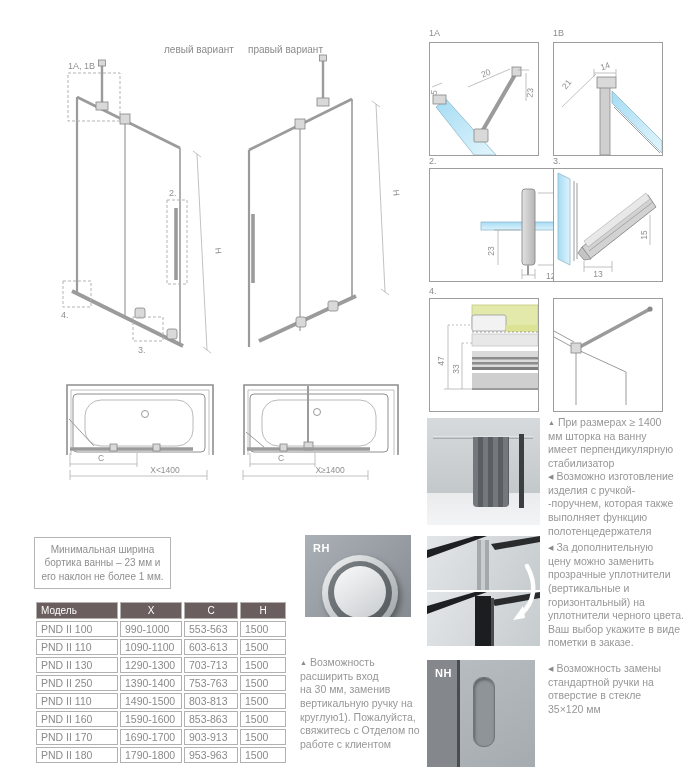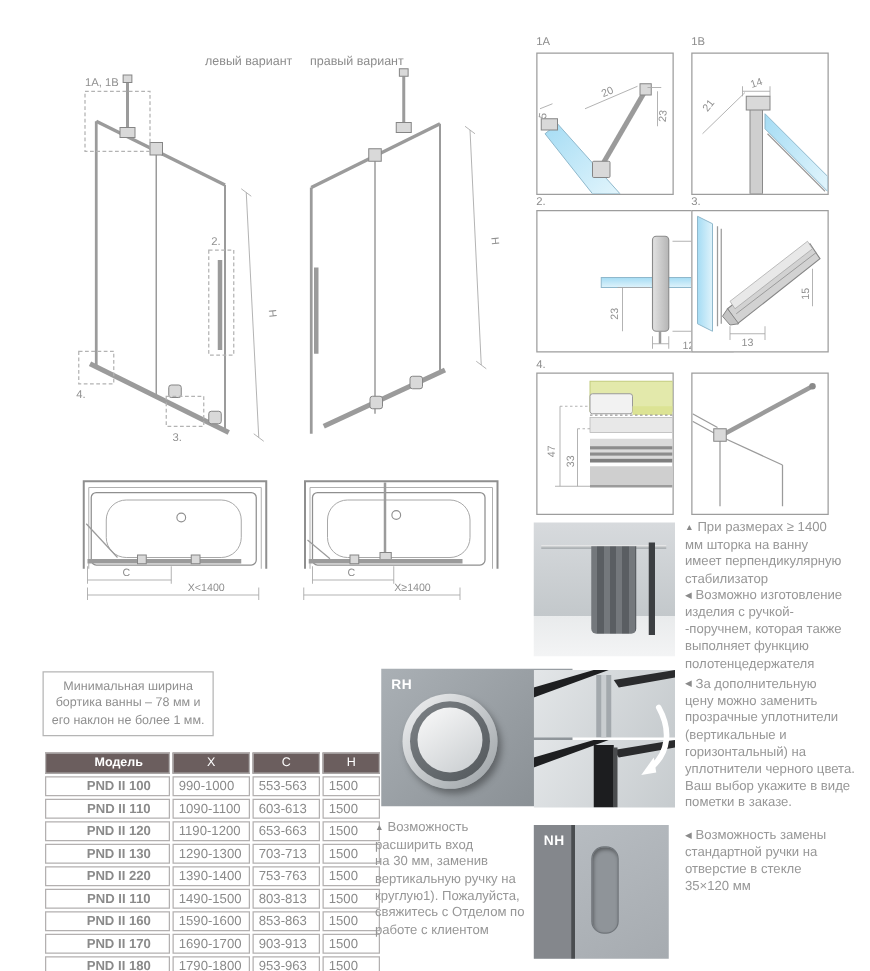--- a/index.html
+++ b/index.html
@@ -17,30 +17,30 @@
   .detail{position:absolute;width:108px;height:112px;border:1px solid #9d9d9d;background:#fff;}
   .detail-label{position:absolute;font-size:9px;color:#8c8c8c;}
   .note-box{left:34px;top:537px;width:131px;border:1px solid #b5b5b5;background:#fff;
             font-size:10px;line-height:1.33;color:#8f8f8f;text-align:center;padding:5px 2px;white-space:pre-line;}
   
   #spec-table{left:34px;top:600px;}
   table{border-collapse:separate;border-spacing:2px;background:#fff;}
   th,td{border:1px solid #b3b0b0;font-weight:normal;}
   th{background:#6b5e5e;color:#fff;font-size:10px;padding:2px 4px;}
   td{color:#8a8a8a;font-size:10.5px;padding:1px 4px;text-align:left;}
-  .col-model{width:72px;text-align:center;padding-left:22px;font-weight:bold;}
+  .col-model{width:72px;text-align:left;padding-left:4px;}
   .col-x{width:52px;} .col-c{width:44px;} .col-h{width:36px;}
   
   .annot{font-size:10.5px;line-height:1.3;color:#979797;}
   .annot .marker{font-size:7px;vertical-align:1px;margin-right:3px;color:#8a8a8a;}
   .annot .txt{white-space:pre-line;}
   
   .photo{position:absolute;overflow:hidden;}
   .photo .tag{position:absolute;left:8px;top:7px;color:#fff;font-size:11px;font-weight:bold;letter-spacing:.5px;}
-  #rh-photo{left:305px;top:535px;width:106px;height:110px;background:linear-gradient(135deg,#aab0b5,#868c91);padding-left:47px;}
+  #rh-photo{left:305px;top:535px;width:106px;height:82px;background:linear-gradient(135deg,#aab0b5,#868c91);}
   .ring-outer{position:absolute;left:17px;top:20px;width:76px;height:76px;border-radius:50%;
      background:linear-gradient(135deg,#f2f3f4,#9aa0a4);box-shadow:3px 4px 6px rgba(0,0,0,.35);}
   .ring-mid{position:absolute;left:6px;top:6px;width:64px;height:64px;border-radius:50%;
      background:linear-gradient(135deg,#7d8286,#53585c);}
   .ring-inner{position:absolute;left:6px;top:5px;width:52px;height:52px;border-radius:50%;
      background:linear-gradient(145deg,#fafafa,#c8cccf);}
   #towel-photo{left:427px;top:418px;width:113px;height:107px;background:linear-gradient(180deg,#d7dadd,#c3c8cb 70%,#e9ebec 70%,#f3f4f5);}
   .towel-rail{position:absolute;left:6px;top:18px;width:100px;height:3px;background:linear-gradient(180deg,#f0f0f0,#9aa0a4);}
   .towel{position:absolute;left:46px;top:19px;width:36px;height:70px;border-radius:0 0 4px 4px;
      background:repeating-linear-gradient(90deg,#74787c 0 5px,#5a5e62 5px 10px);}
@@ -302,21 +302,21 @@
       <line x1="22" y1="50" x2="72" y2="73" stroke="#9b9b9b"></line>
       <line x1="72" y1="73" x2="72" y2="106" stroke="#9b9b9b"></line>
       <line x1="22" y1="50" x2="96" y2="10" stroke="#9e9e9e" stroke-width="3.6"></line>
       <line x1="22" y1="50" x2="96" y2="10" stroke="#dcdcdc" stroke-width="1.4"></line>
       <circle cx="96" cy="10" r="2.6" fill="#8a8a8a"></circle>
       <rect x="17" y="44" width="10" height="10" class="hw"></rect>
     </svg>
   </div>
 
   <div class="abs note-box">Минимальная ширина
-бортика ванны – 78 мм и
+бортика ванны – 23 мм и
 его наклон не более 1 мм.</div>
 
   <div class="abs" id="spec-table">
     <table>
       <thead>
         <tr>
           <th class="col-model">Модель</th>
           <th class="col-x">X</th>
           <th class="col-c">C</th>
           <th class="col-h">H</th>
@@ -329,33 +329,27 @@
             <td class="col-c">553-563</td>
             <td class="col-h">1500</td>
           </tr>
           <tr>
             <td class="col-model">PND II 110</td>
             <td class="col-x">1090-1100</td>
             <td class="col-c">603-613</td>
             <td class="col-h">1500</td>
           </tr>
           <tr>
-            <td class="col-model">PND II 120</td>
-            <td class="col-x">1190-1200</td>
-            <td class="col-c">653-663</td>
-            <td class="col-h">1500</td>
-          </tr>
-          <tr>
             <td class="col-model">PND II 130</td>
             <td class="col-x">1290-1300</td>
             <td class="col-c">703-713</td>
             <td class="col-h">1500</td>
           </tr>
           <tr>
-            <td class="col-model">PND II 220</td>
+            <td class="col-model">PND II 250</td>
             <td class="col-x">1390-1400</td>
             <td class="col-c">753-763</td>
             <td class="col-h">1500</td>
           </tr>
           <tr>
             <td class="col-model">PND II 110</td>
             <td class="col-x">1490-1500</td>
             <td class="col-c">803-813</td>
             <td class="col-h">1500</td>
           </tr>

